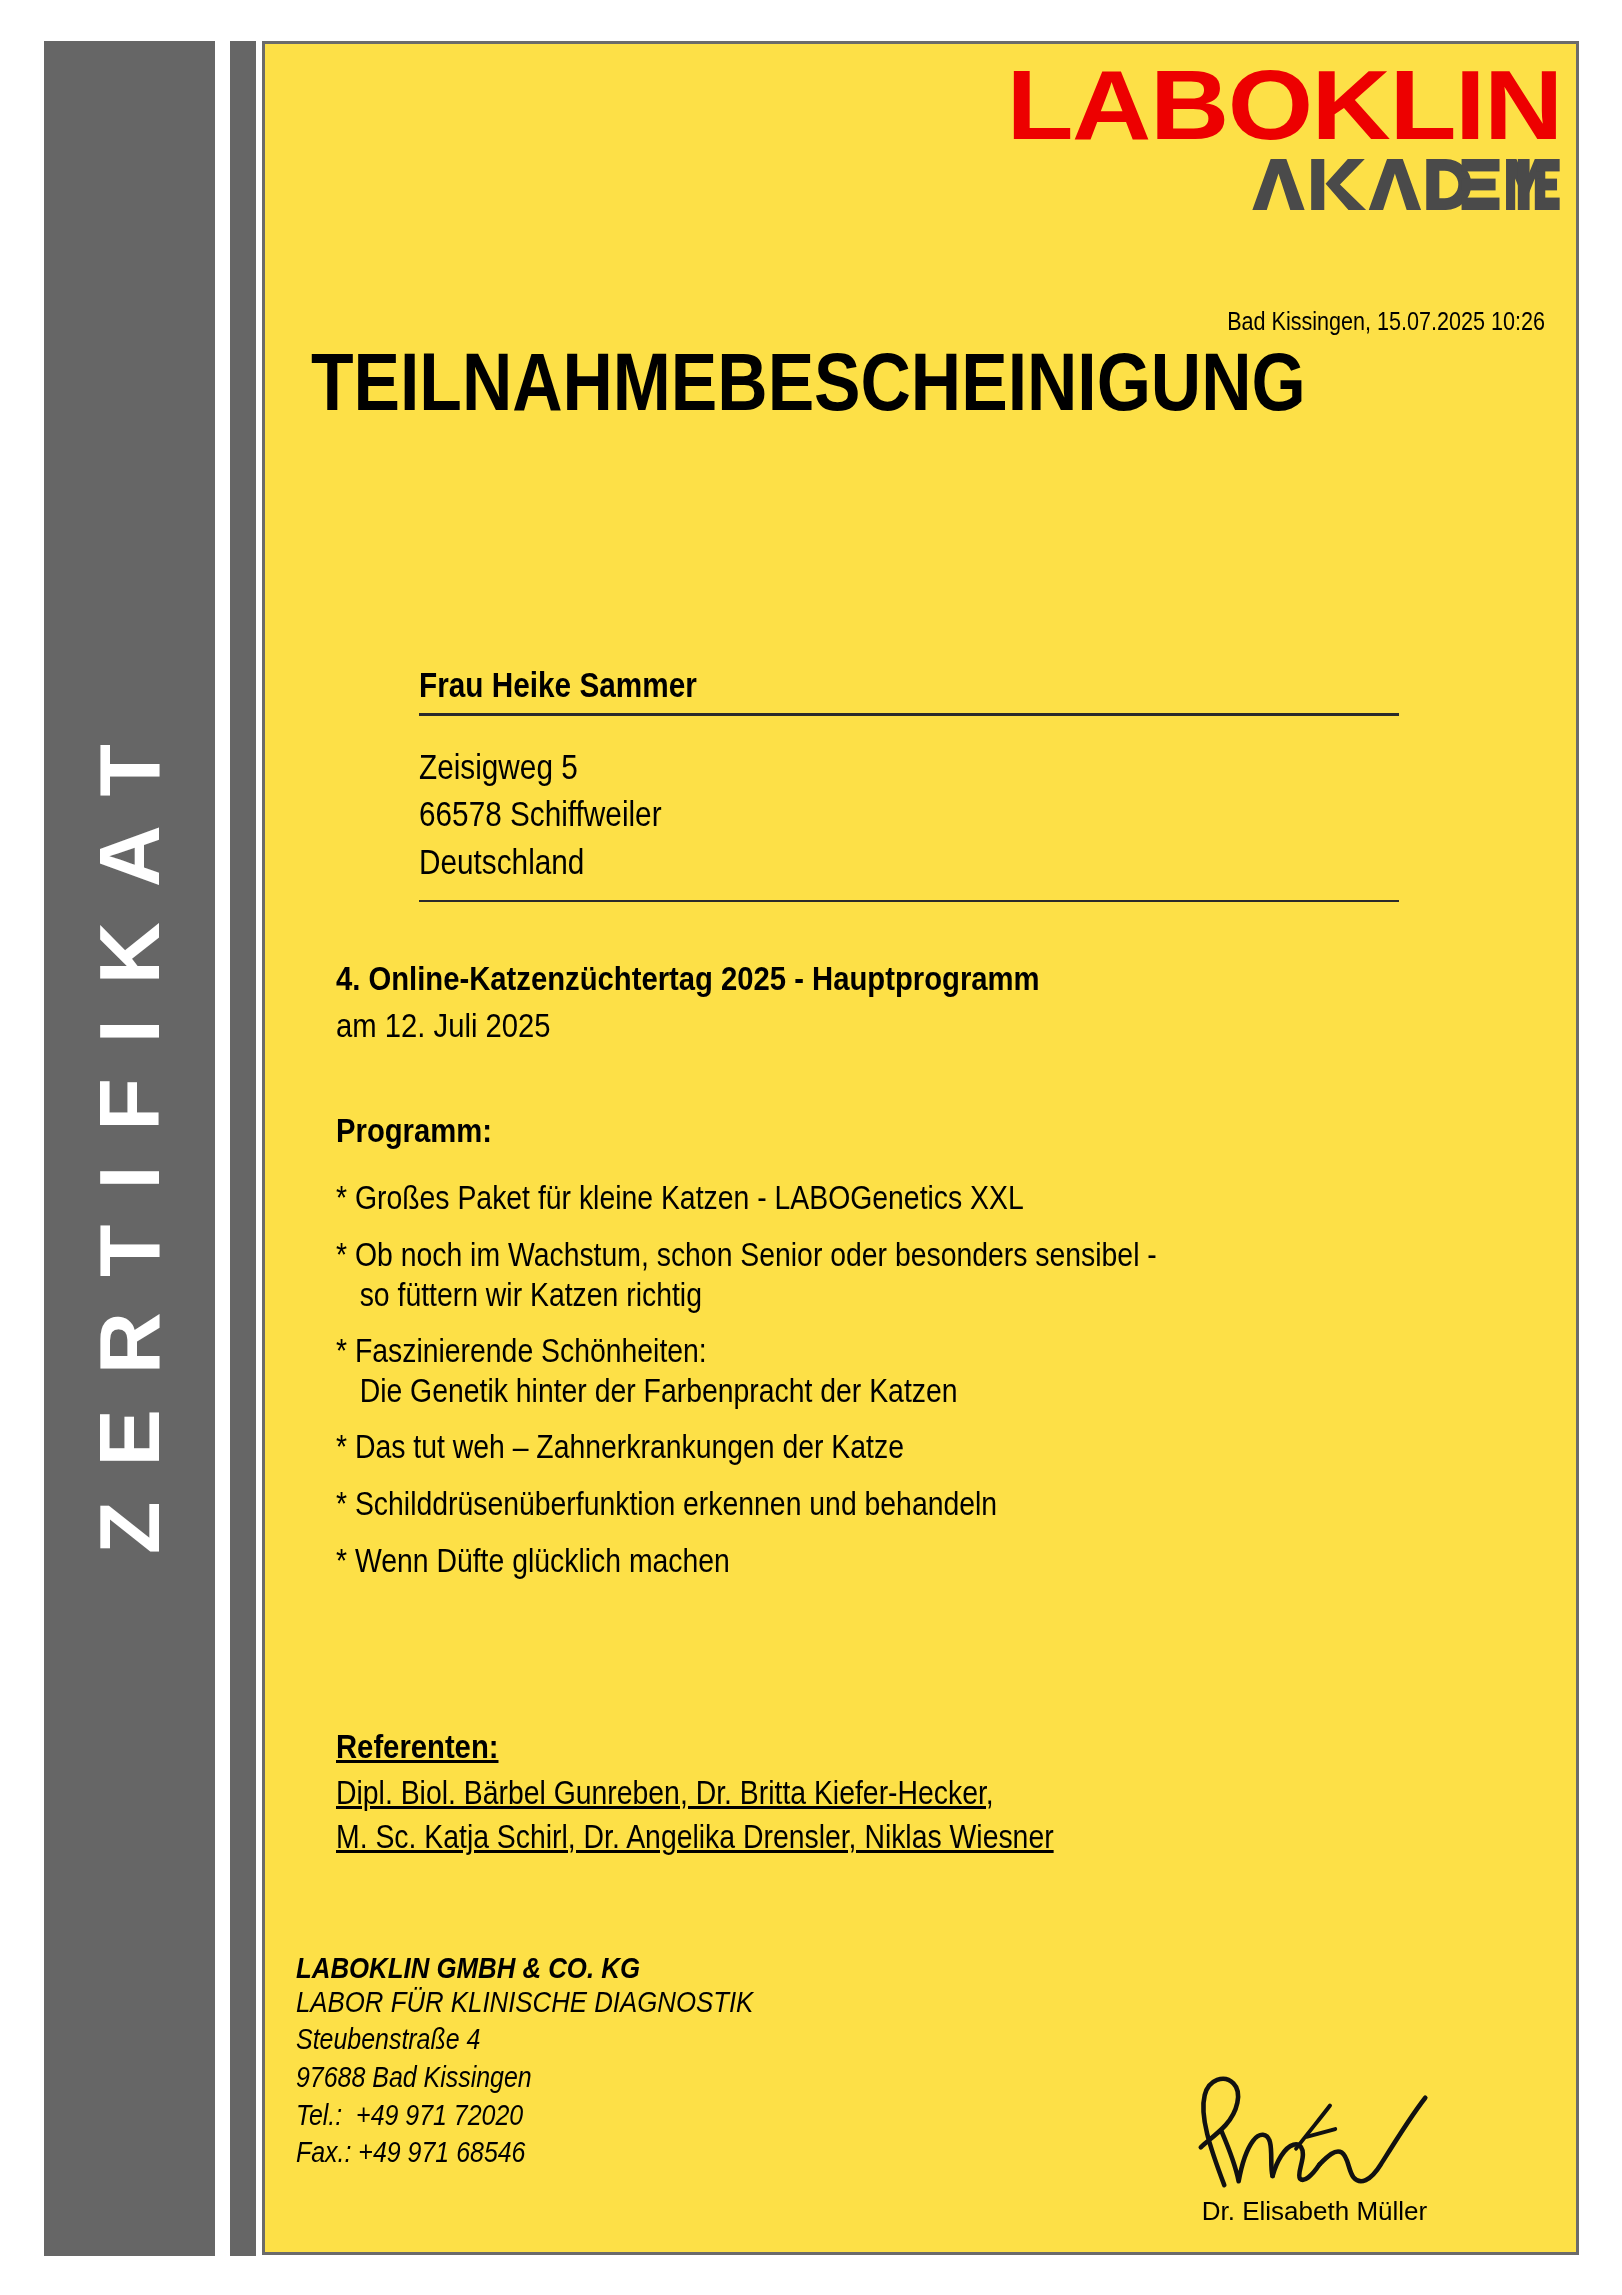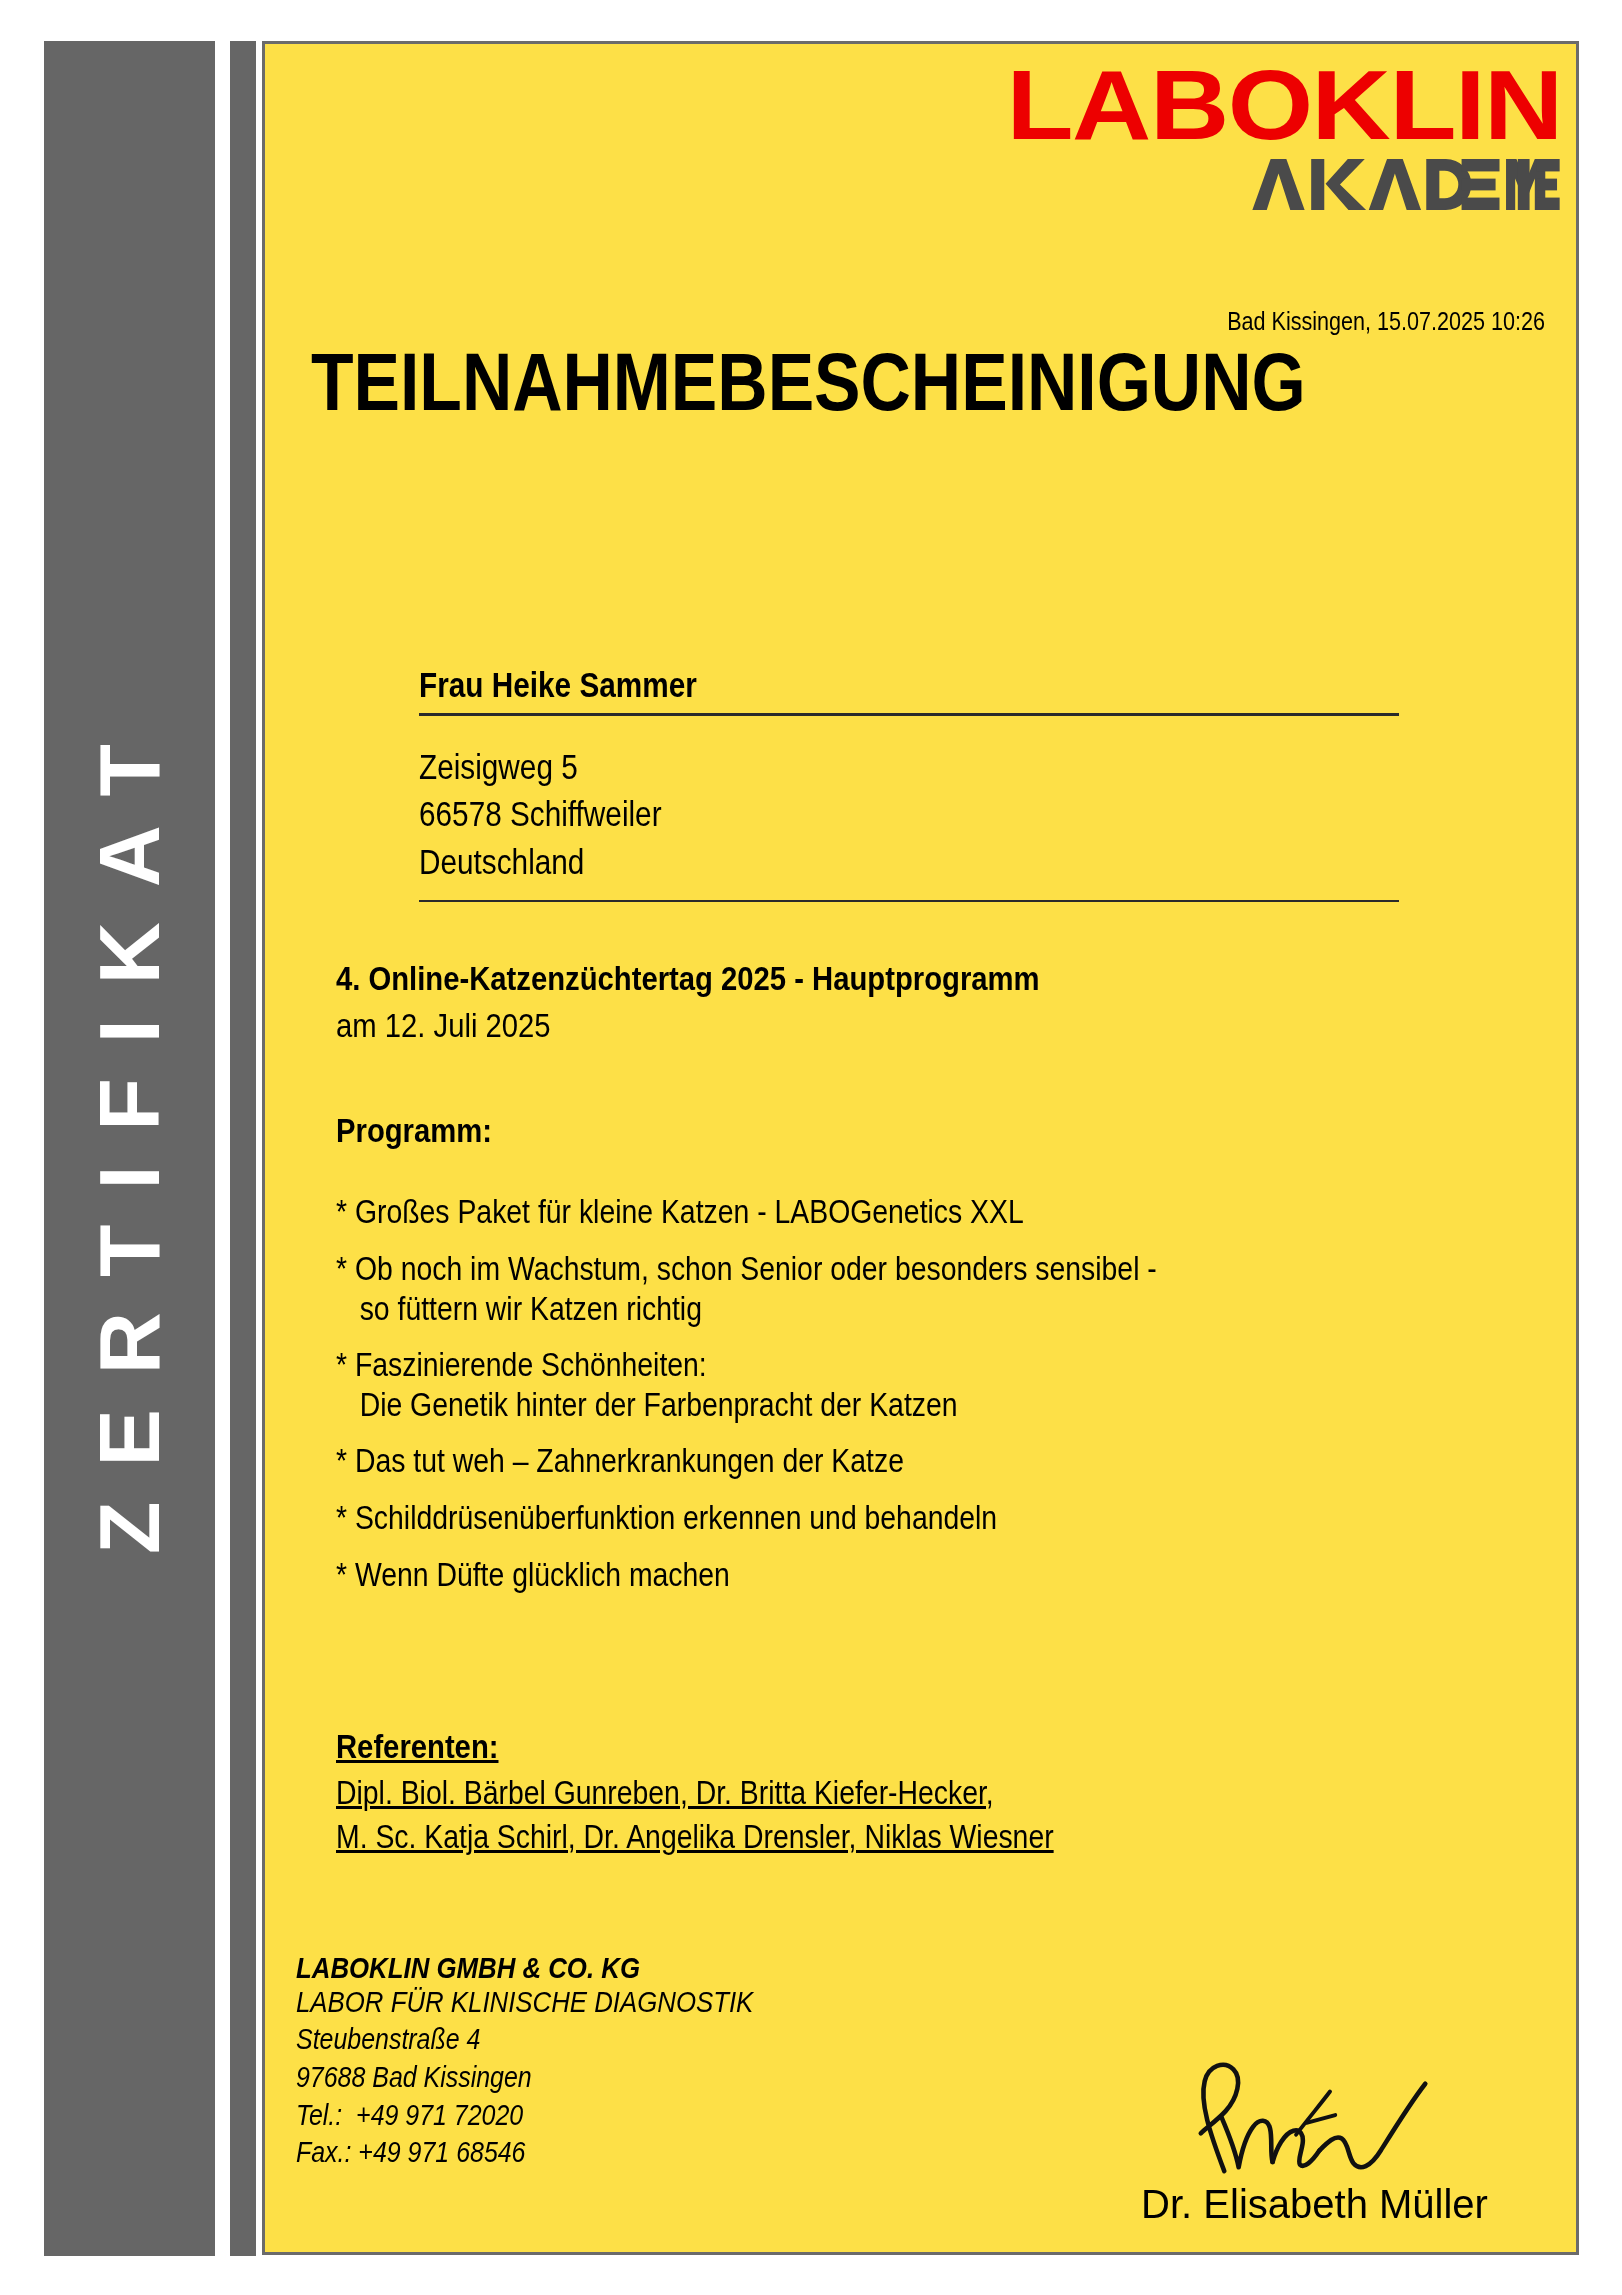--- a/index.html
+++ b/index.html
@@ -215,21 +215,21 @@
     font-family: "Liberation Sans", sans-serif;
     font-weight: bold;
     font-size: 34px;
     line-height: 1.1;
     color: #000000;
     transform: scaleX(0.86);
     transform-origin: left top;
     white-space: nowrap;
   }
   #programm-liste {
-    margin-top: 43px;
+    margin-top: 29px;
   }
   .prog-item {
     font-family: "Liberation Sans", sans-serif;
     font-size: 33px;
     line-height: 1.2;
     color: #000000;
     margin-bottom: 17px;
     transform: scaleX(0.86);
     transform-origin: left top;
     white-space: pre;
@@ -309,21 +309,21 @@
     bottom: 25px;
     width: 419px;
     text-align: center;
   }
   #signatur-bild {
     display: block;
     margin: 0 auto;
   }
   #signatur-name {
     font-family: "Liberation Sans", sans-serif;
-    font-size: 40px;
+    font-size: 26px;
     color: #000000;
     margin-top: 2.6px;
     white-space: nowrap;
   }
 </style>
 </head>
 <body>
 
 <div id="page">
 

